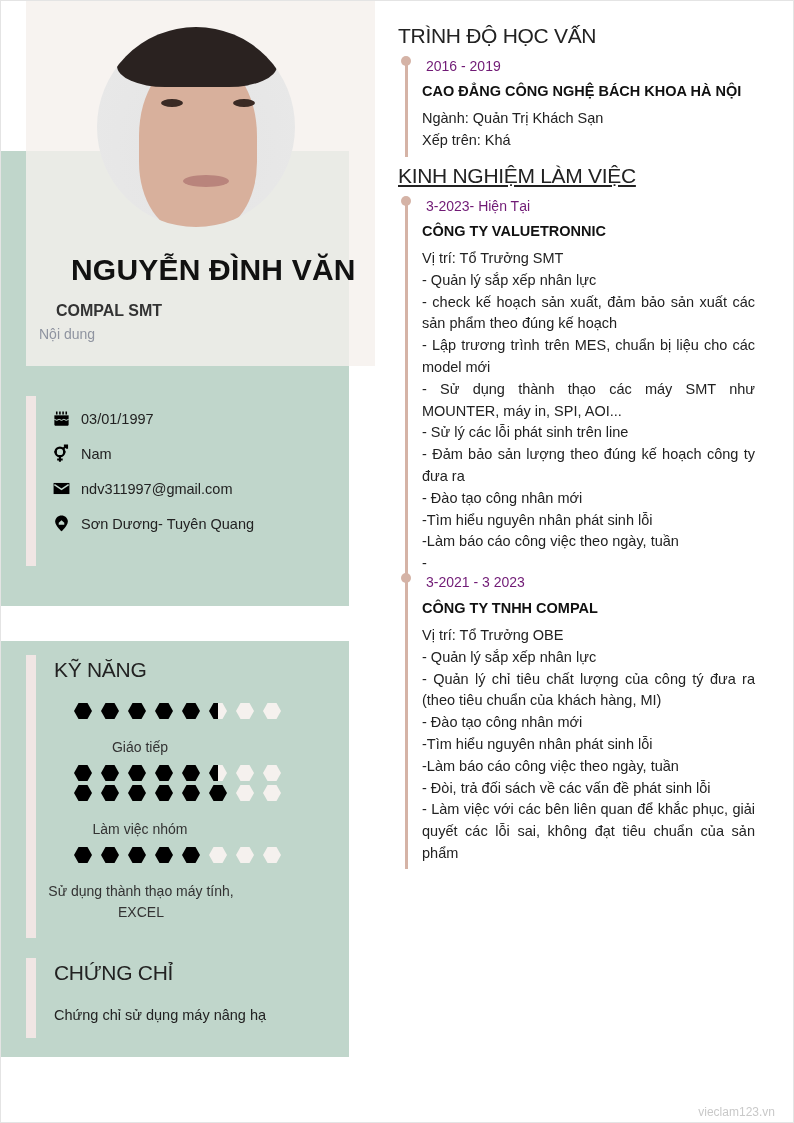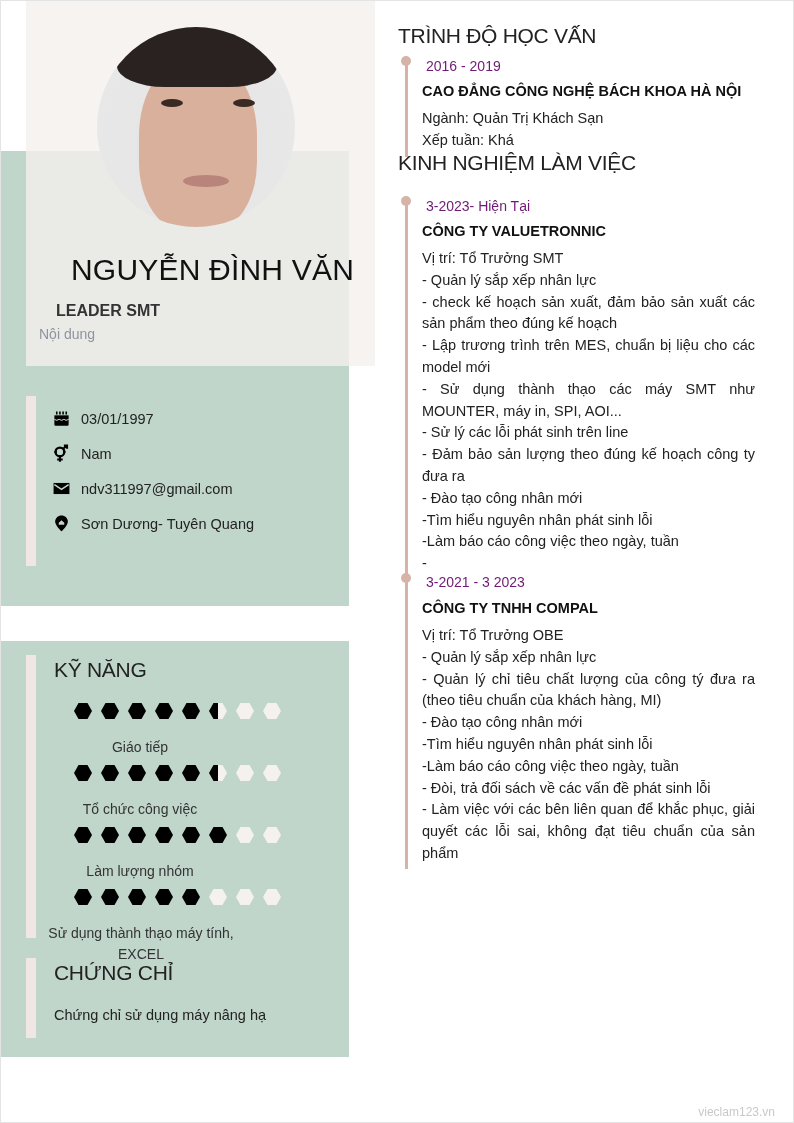--- a/index.html
+++ b/index.html
@@ -14,21 +14,21 @@
   .green-panel-2 { position: absolute; left: 0; top: 640px; width: 348px; height: 416px; background: #C0D6CB; }
 
   .photo { position: absolute; left: 96px; top: 26px; width: 198px; height: 200px; border-radius: 50%; overflow: hidden;
            background: radial-gradient(ellipse at 50% 60%, #d9b7a5 0%, #cfa995 35%, #e6e6e6 36%, #e9e9e9 100%); }
   .photo .hair { position: absolute; left: 20px; top: -10px; width: 160px; height: 70px; background: #2a2220; border-radius: 50% 50% 30% 30%; }
   .photo .face { position: absolute; left: 42px; top: 30px; width: 118px; height: 175px; background: #d8b09c; border-radius: 45% 45% 40% 40%; }
   .photo .eye { position: absolute; top: 72px; width: 22px; height: 8px; background: #3a2a24; border-radius: 50%; }
   .photo .eye.l { left: 64px; } .photo .eye.r { left: 136px; }
   .photo .mouth { position: absolute; left: 86px; top: 148px; width: 46px; height: 12px; background: #b9847c; border-radius: 50%; }
 
-  .name { position: absolute; left: 70px; top: 252px; font-size: 30px; font-weight: normal; color: #111; white-space: nowrap; letter-spacing: 0.2px; }
+  .name { position: absolute; left: 70px; top: 252px; font-size: 30px; font-weight: bold; color: #111; white-space: nowrap; letter-spacing: 0.2px; }
   .role { position: absolute; left: 55px; top: 301px; font-size: 16px; font-weight: bold; color: #333; }
   .content-placeholder { position: absolute; left: 38px; top: 325px; font-size: 14px; color: #8f94a0; }
 
   .bar { position: absolute; left: 25px; width: 10px; background: #F0E6E4; }
   .contact-list { position: absolute; left: 50px; top: 400px; }
   .contact-item { display: flex; align-items: center; height: 35px; font-size: 14.5px; color: #222; }
   .contact-item .icon { width: 20px; height: 20px; margin-right: 10px; display: flex; align-items: center; justify-content: center; }
   .contact-item svg { width: 19px; height: 19px; }
 
   .sec-title { position: absolute; font-size: 21px; color: #222; font-weight: normal; letter-spacing: -0.3px; }
@@ -63,21 +63,21 @@
 
   <div class="photo">
     <div class="face"></div>
     <div class="hair"></div>
     <div class="eye l"></div>
     <div class="eye r"></div>
     <div class="mouth"></div>
   </div>
 
   <div class="name">NGUYỄN ĐÌNH VĂN</div>
-  <div class="role">LEADER SMT</div>
+  <div class="role">COMPAL SMT</div>
   <div class="content-placeholder">Nội dung</div>
 
   <div class="bar" style="top:395px;height:170px;"></div>
   <div class="contact-list">
     <div class="contact-item">
       <span class="icon">
         <svg viewBox="0 0 24 24">
             <path d="M6 3v4M10 3v4M14 3v4M18 3v4" stroke="#000" stroke-width="2"></path>
             <rect x="3" y="8" width="18" height="5" fill="#000"></rect>
             <rect x="3" y="13" width="18" height="8" rx="1" fill="#000"></rect>
@@ -136,34 +136,33 @@
       <div class="hex-row">
         <span class="hex full"></span>
           <span class="hex full"></span>
           <span class="hex full"></span>
           <span class="hex full"></span>
           <span class="hex full"></span>
           <span class="hex half"></span>
           <span class="hex"></span>
           <span class="hex"></span>
       </div>
-      <div class="skill-label">Tổ chức công việc</div>
-    </div>
-    <div>
-      <div class="hex-row">
-        <span class="hex full"></span>
-          <span class="hex full"></span>
-          <span class="hex full"></span>
-          <span class="hex full"></span>
-          <span class="hex full"></span>
-          <span class="hex full"></span>
-          <span class="hex"></span>
-          <span class="hex"></span>
-      </div>
-      <div class="skill-label">Làm lượng nhóm</div>
+    </div>
+    <div>
+      <div class="hex-row">
+        <span class="hex full"></span>
+          <span class="hex full"></span>
+          <span class="hex full"></span>
+          <span class="hex full"></span>
+          <span class="hex full"></span>
+          <span class="hex full"></span>
+          <span class="hex"></span>
+          <span class="hex"></span>
+      </div>
+      <div class="skill-label">Làm việc nhóm</div>
     </div>
     <div>
       <div class="hex-row">
         <span class="hex full"></span>
           <span class="hex full"></span>
           <span class="hex full"></span>
           <span class="hex full"></span>
           <span class="hex full"></span>
           <span class="hex"></span>
           <span class="hex"></span>
@@ -177,24 +176,24 @@
   <div class="sec-title" style="left:53px;top:960px;">CHỨNG CHỈ</div>
   <div class="cert-text">Chứng chỉ sử dụng máy nâng hạ</div>
 
   <div class="rtitle" style="top:23px;">TRÌNH ĐỘ HỌC VẤN</div>
   <div class="timeline" style="top:57px;height:99px;"></div>
   <div class="dot" style="top:55px;"></div>
   <div class="period" style="top:57px;">2016 - 2019</div>
   <div class="org" style="top:82px;text-align:right;">CAO ĐẲNG CÔNG NGHỆ BÁCH KHOA HÀ NỘI</div>
   <div class="desc" style="top:107px;">
     <div>Ngành: Quản Trị Khách Sạn</div>
-    <div>Xếp tuần: Khá</div>
-  </div>
-
-  <div class="rtitle" style="top:150px;">KINH NGHIỆM LÀM VIỆC</div>
+    <div>Xếp trên: Khá</div>
+  </div>
+
+  <div class="rtitle" style="top:163px;text-decoration:underline;">KINH NGHIỆM LÀM VIỆC</div>
   <div class="timeline" style="top:197px;height:671px;"></div>
 
   <div class="dot" style="top:195px;"></div>
   <div class="period" style="top:197px;">3-2023- Hiện Tại</div>
   <div class="org" style="top:222px;">CÔNG TY VALUETRONNIC</div>
   <div class="desc" style="top:247px;">
     <div>Vị trí: Tổ Trưởng SMT</div>
     <div>- Quản lý sắp xếp nhân lực</div>
     <div>- check kế hoạch sản xuất, đảm bảo sản xuất các sản phẩm theo đúng kế hoạch</div>
     <div>- Lập trương trình trên MES, chuẩn bị liệu cho các model mới</div>

